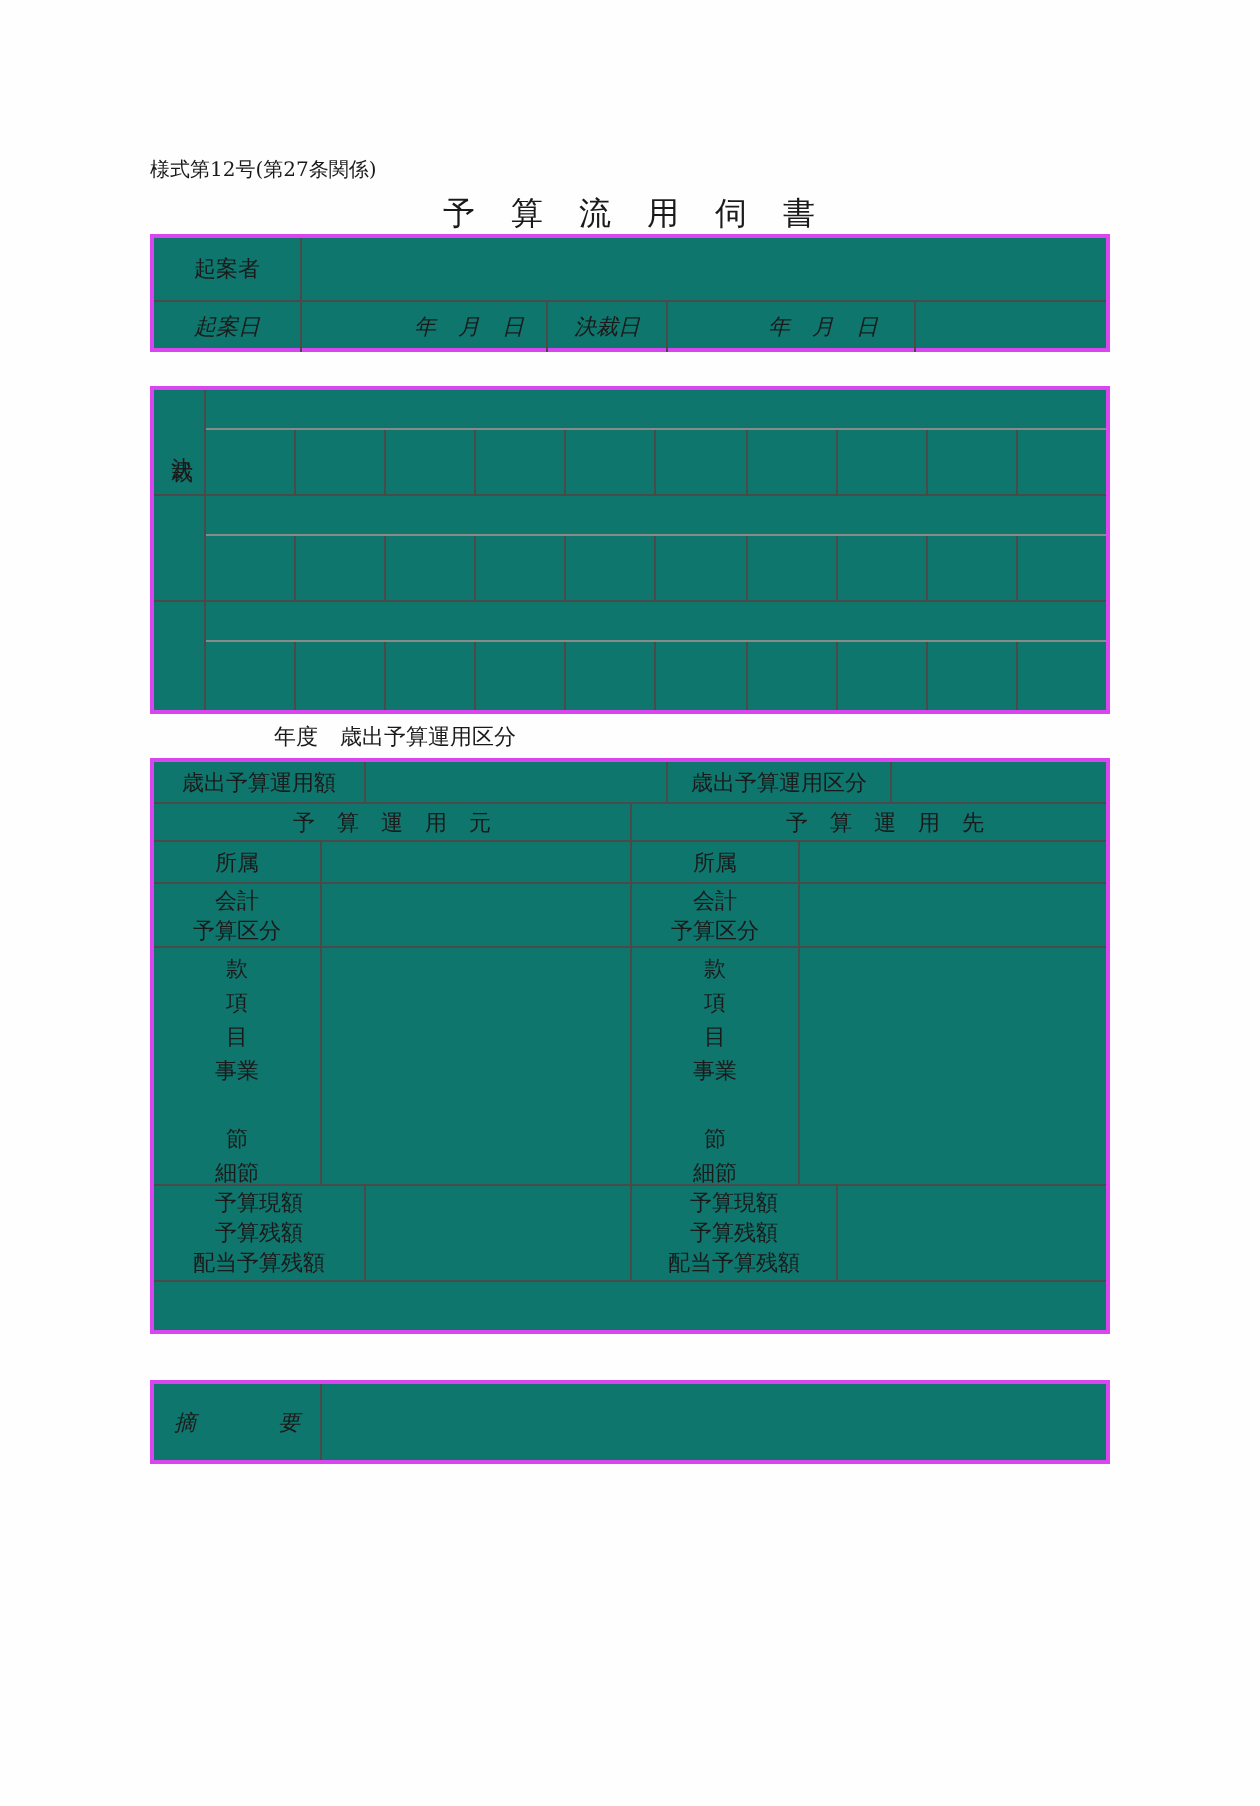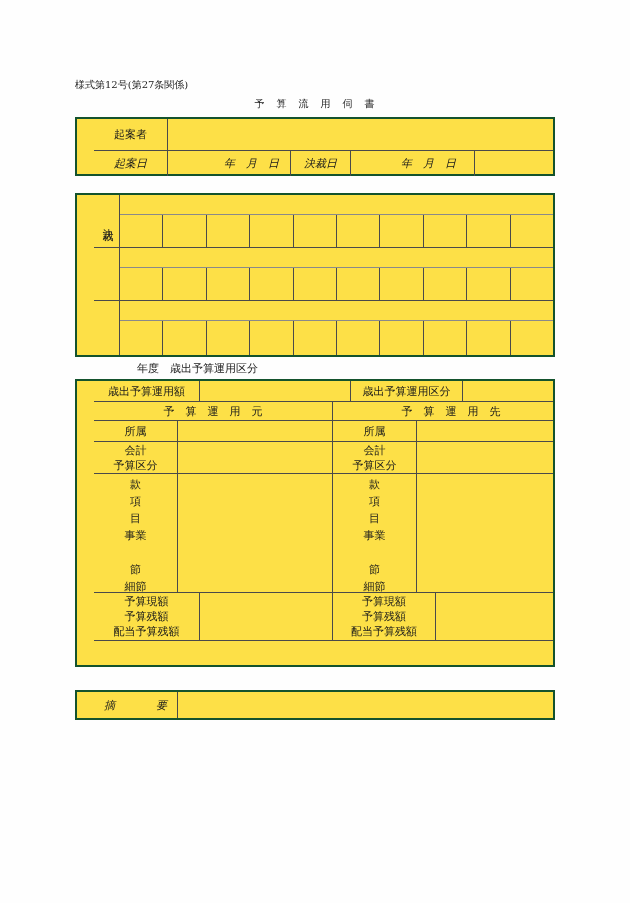--- a/index.html
+++ b/index.html
@@ -2,32 +2,32 @@
 <html><head>
 <meta charset="utf-8">
 <style>
   html,body { margin:0; padding:0; background:#fff; }
   .page {
     position:relative; width:630px; height:903px; background:#fefefe;
     font-family:"DejaVu Serif","Liberation Serif",serif;
     color:#1a1a1a; font-size:11px;
   }
   .abs { position:absolute; }
-  .box { position:absolute; border:2px solid #14532d; box-sizing:border-box; background:#fde047;padding-left:17px; }
+  .box { position:absolute; border:2px solid #d946ef; box-sizing:border-box; background:#0f766e; }
   .tr { display:flex; border-bottom:1px solid #4a4a4a; box-sizing:border-box; }
   .tr.last { border-bottom:none;font-style:italic; }
   .td {
     box-sizing:border-box; border-right:1px solid #4a4a4a;
     display:flex; align-items:center; justify-content:center;
     text-align:center; overflow:hidden;
   }
   .td.lastc { border-right:none; }
   .td.grow { flex:1; }
   .pre { white-space:pre-line; }
-  .title { width:630px; text-align:center; font-size:10px; letter-spacing:1px; }
+  .title { width:630px; text-align:center; font-size:16px; letter-spacing:1px; }
   .formno { font-size:10px; }
   
   .k-wrap { display:flex; height:100%; }
   .k-left { width:26px; border-right:1px solid #4a4a4a; box-sizing:border-box;
             display:flex; flex-direction:column; }
   .k-left .kcell { box-sizing:border-box; display:flex; align-items:center; justify-content:center; }
   .k-left .kcell.b { border-bottom:1px solid #4a4a4a; }
   .k-label { writing-mode:vertical-rl; text-orientation:upright; letter-spacing:2px; }
   .k-right { flex:1; display:flex; flex-direction:column; }
   .k-strip { height:20px; border-bottom:1px solid #8a8a8a; box-sizing:border-box; }
@@ -169,21 +169,21 @@
       <div class="td grow lastc"></div>
     </div>
     <div class="tr last" style="flex:1;">
       <div class="td" style="width:106px;"></div>
       <div class="td" style="width:59px;"></div>
       <div class="td" style="width:74px;"></div>
       <div class="td grow lastc"></div>
     </div>
   </div>
 
-  <div class="box" style="left:75px; top:690px; width:480px; height:30px;">
+  <div class="box" style="left:75px; top:690px; width:480px; height:42px;">
     <div class="tr last" style="height:100%;">
       <div class="td" style="width:84px;">
         <span class="jlabel" style="width:100%;">摘　要</span>
       </div>
       <div class="td grow lastc"></div>
     </div>
   </div>
 
 
 </div>

